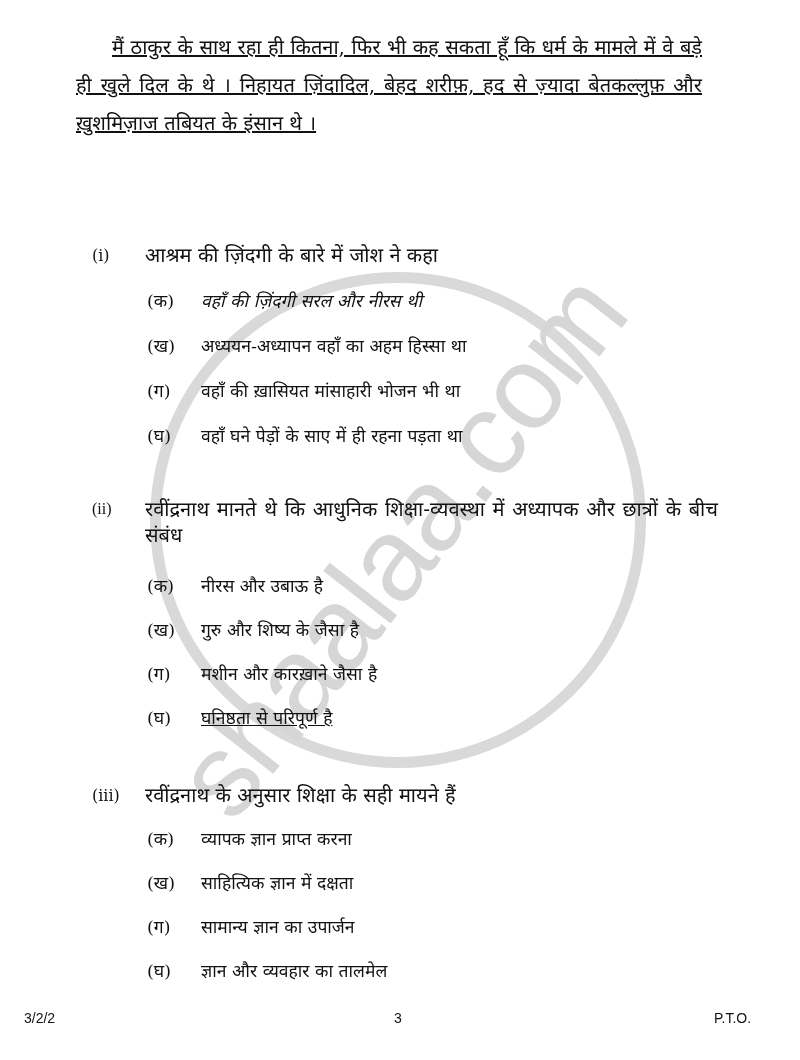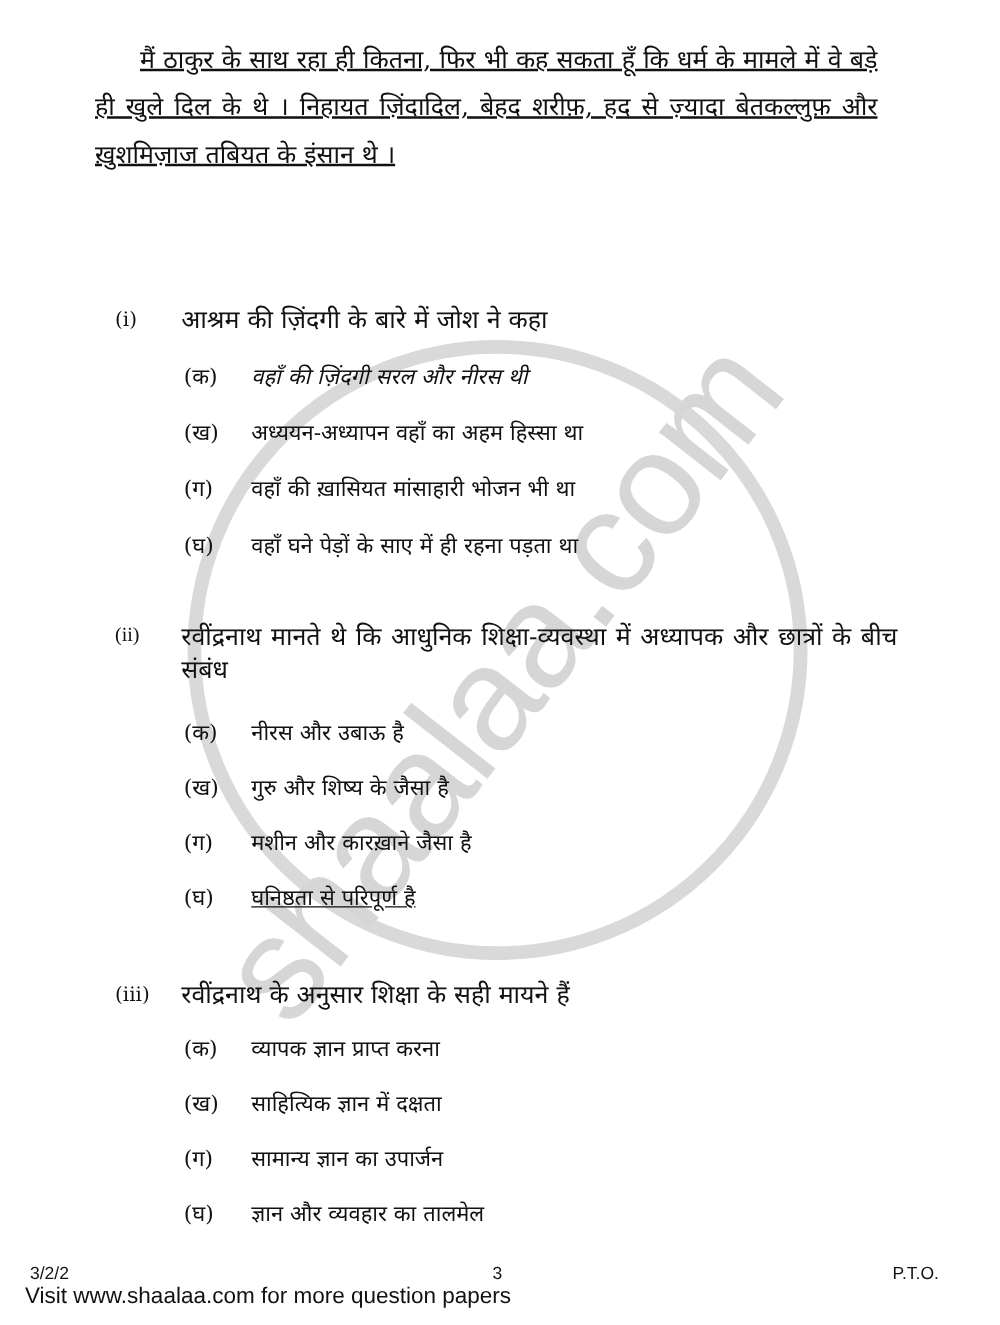--- a/index.html
+++ b/index.html
@@ -68,15 +68,14 @@
     <div class="opt-text" style="top:870px;">साहित्यिक ज्ञान में दक्षता</div>
     <div class="opt-label" style="top:914px;">(ग)</div>
     <div class="opt-text" style="top:914px;">सामान्य ज्ञान का उपार्जन</div>
     <div class="opt-label" style="top:958px;">(घ)</div>
     <div class="opt-text" style="top:958px;">ज्ञान और व्यवहार का तालमेल</div>
   </div>
 
   <div class="footer" style="left:24px; top:1010px;">3/2/2</div>
   <div class="footer" style="left:394px; top:1010px;">3</div>
   <div class="footer" style="left:714px; top:1010px;">P.T.O.</div>
-  <div class="footer" style="left:20px; top:1026px; font-size:18px;">Visit www.shaalaa.com for more question papers</div>
 
 </div>
 
 </body></html>

